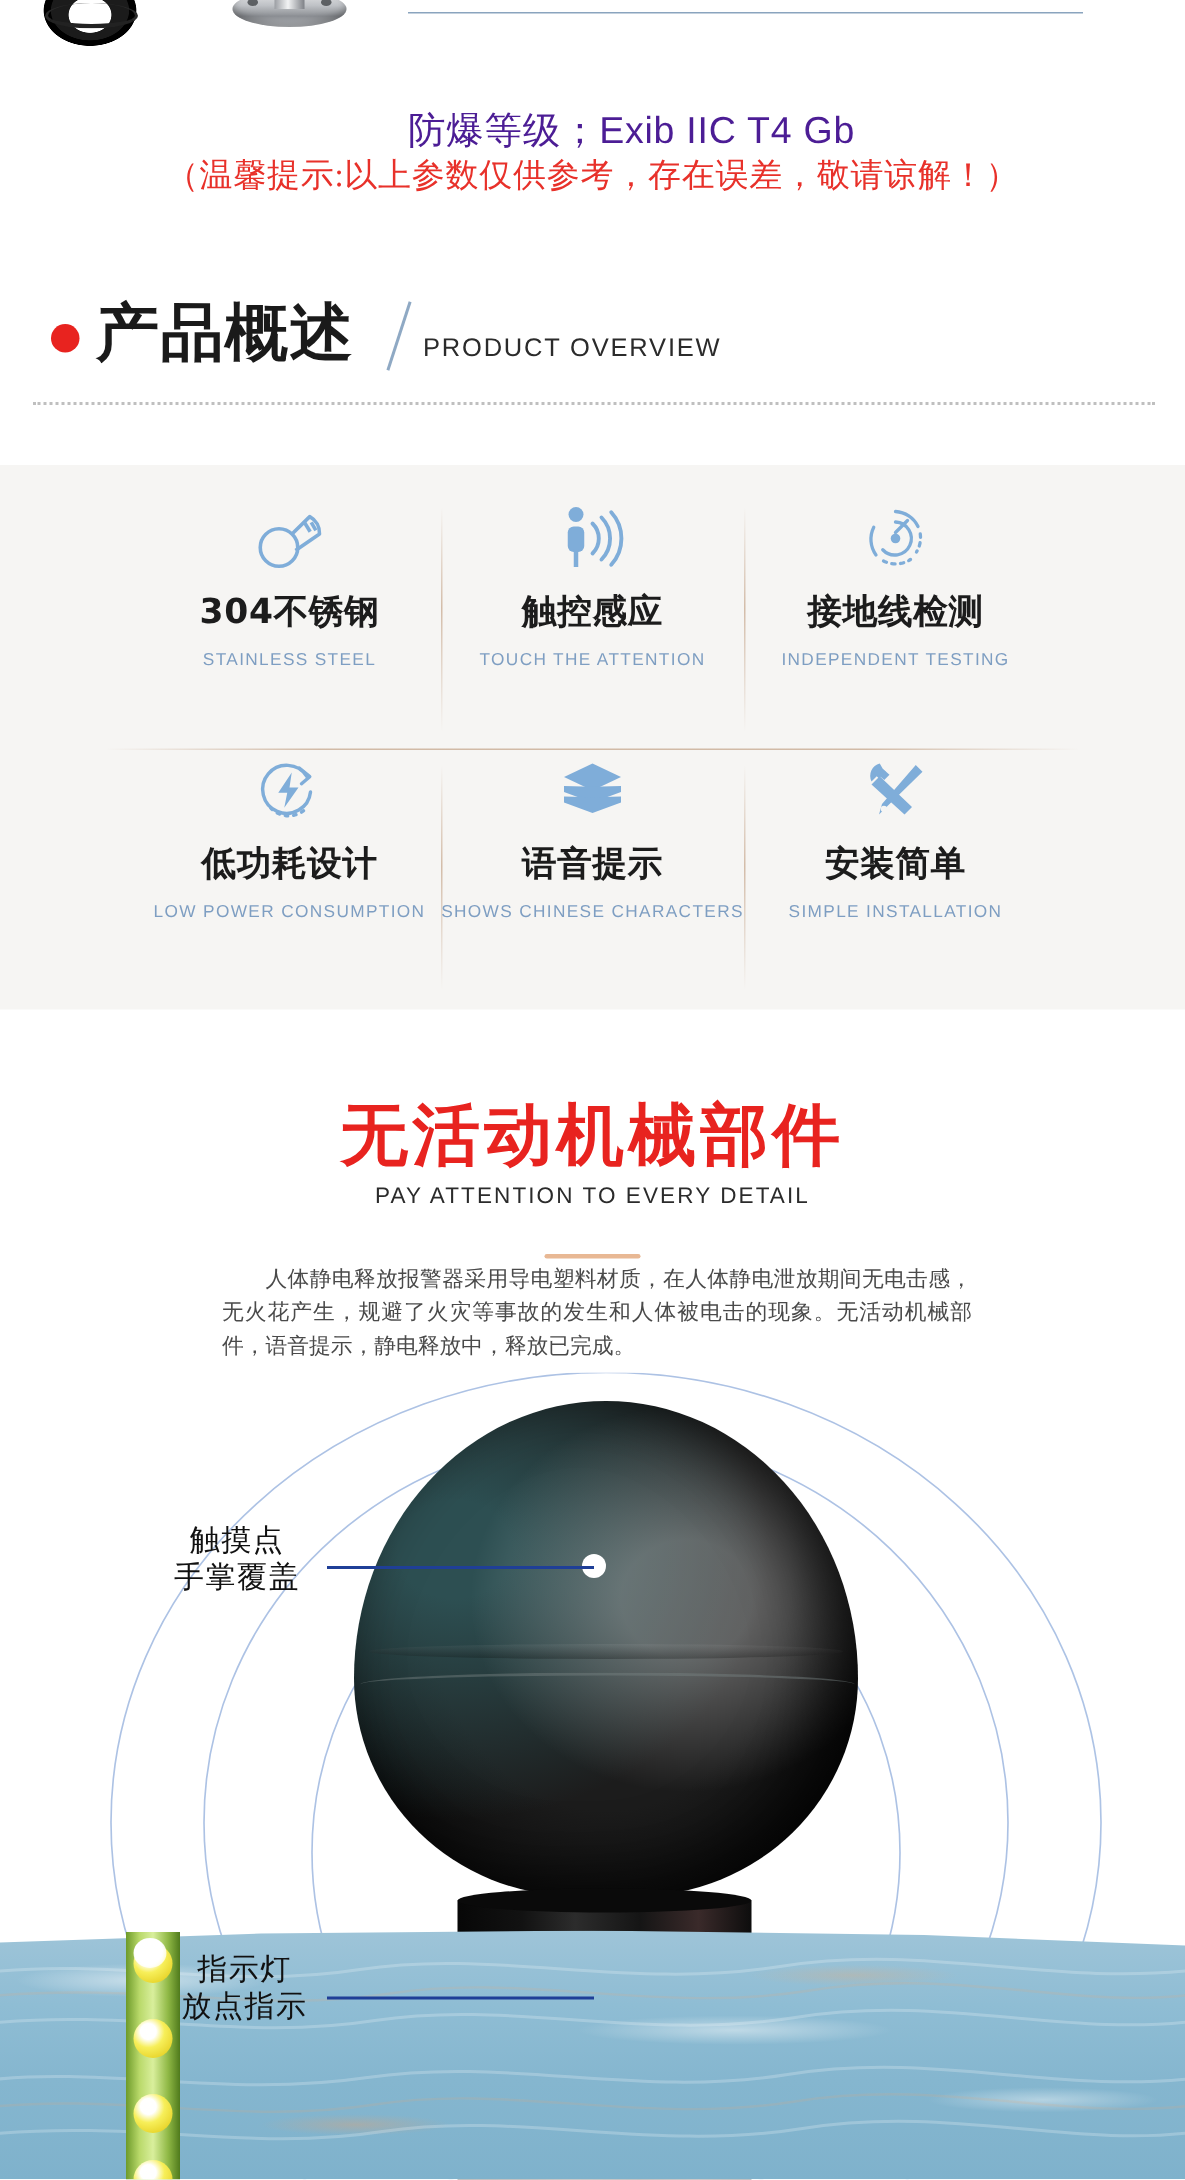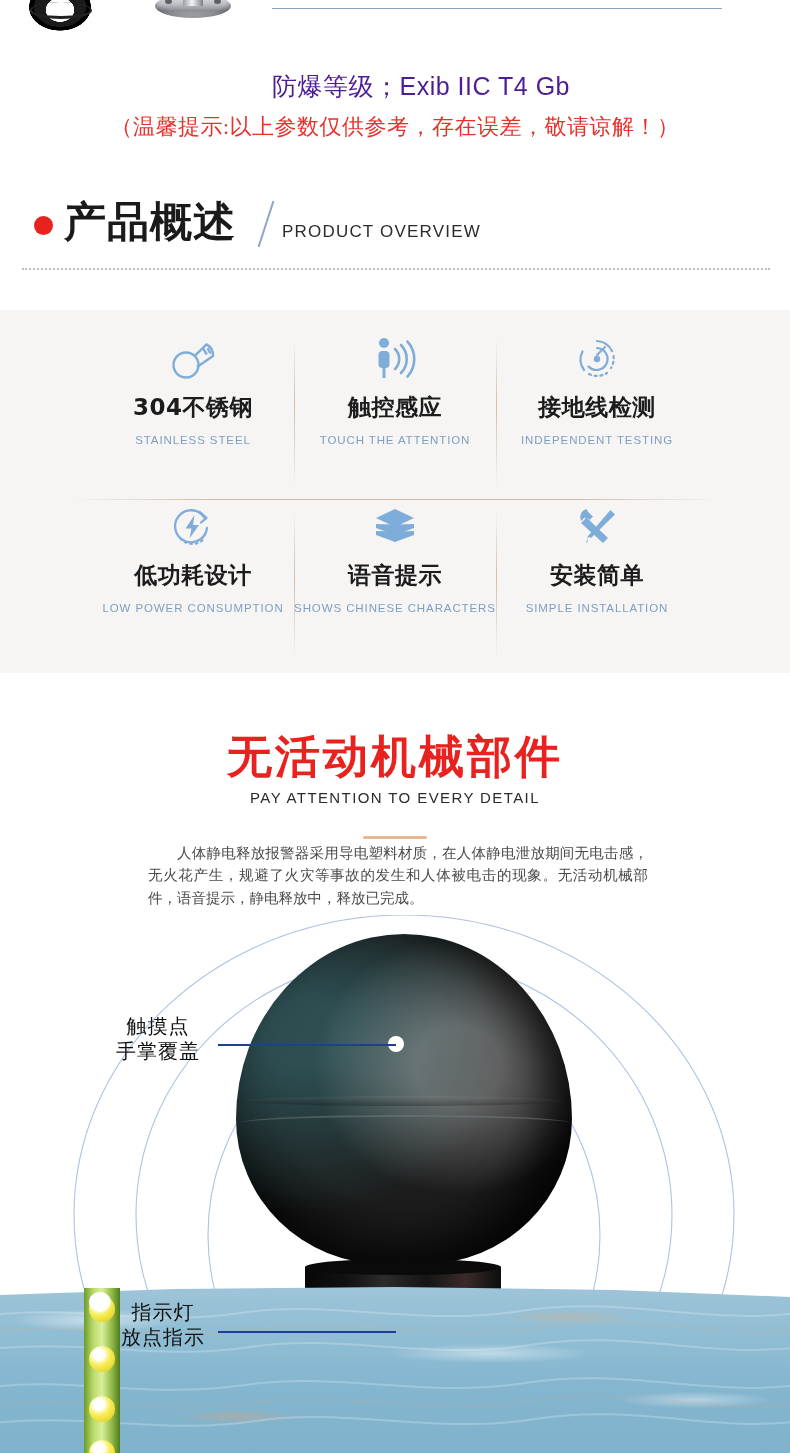--- a/index.html
+++ b/index.html
@@ -54,21 +54,20 @@
     position:absolute; left:272px; top:22px; width:470px;
     font-size:25px; color:#4c1d95; letter-spacing:.5px; white-space:nowrap;
     font-family:"Liberation Sans","DejaVu Sans",sans-serif;
     margin-top:48px;
   }
 
   .warn-note {
     position:absolute; left:0; top:102px; width:790px; text-align:center;
     font-size:22px; color:#e8312a; letter-spacing:.5px; white-space:nowrap;
     font-family:"Liberation Serif","DejaVu Serif",serif;
-    margin-top:10px;
   }
 
   
   .sec-head { position:absolute; left:0; top:196px; width:790px; height:92px; }
   .sec-dot {
     position:absolute; left:34px; top:20px; width:19px; height:19px;
     border-radius:50%; background:#e8231f;
   }
   .sec-cn {
     position:absolute; left:64px; top:-2px;

